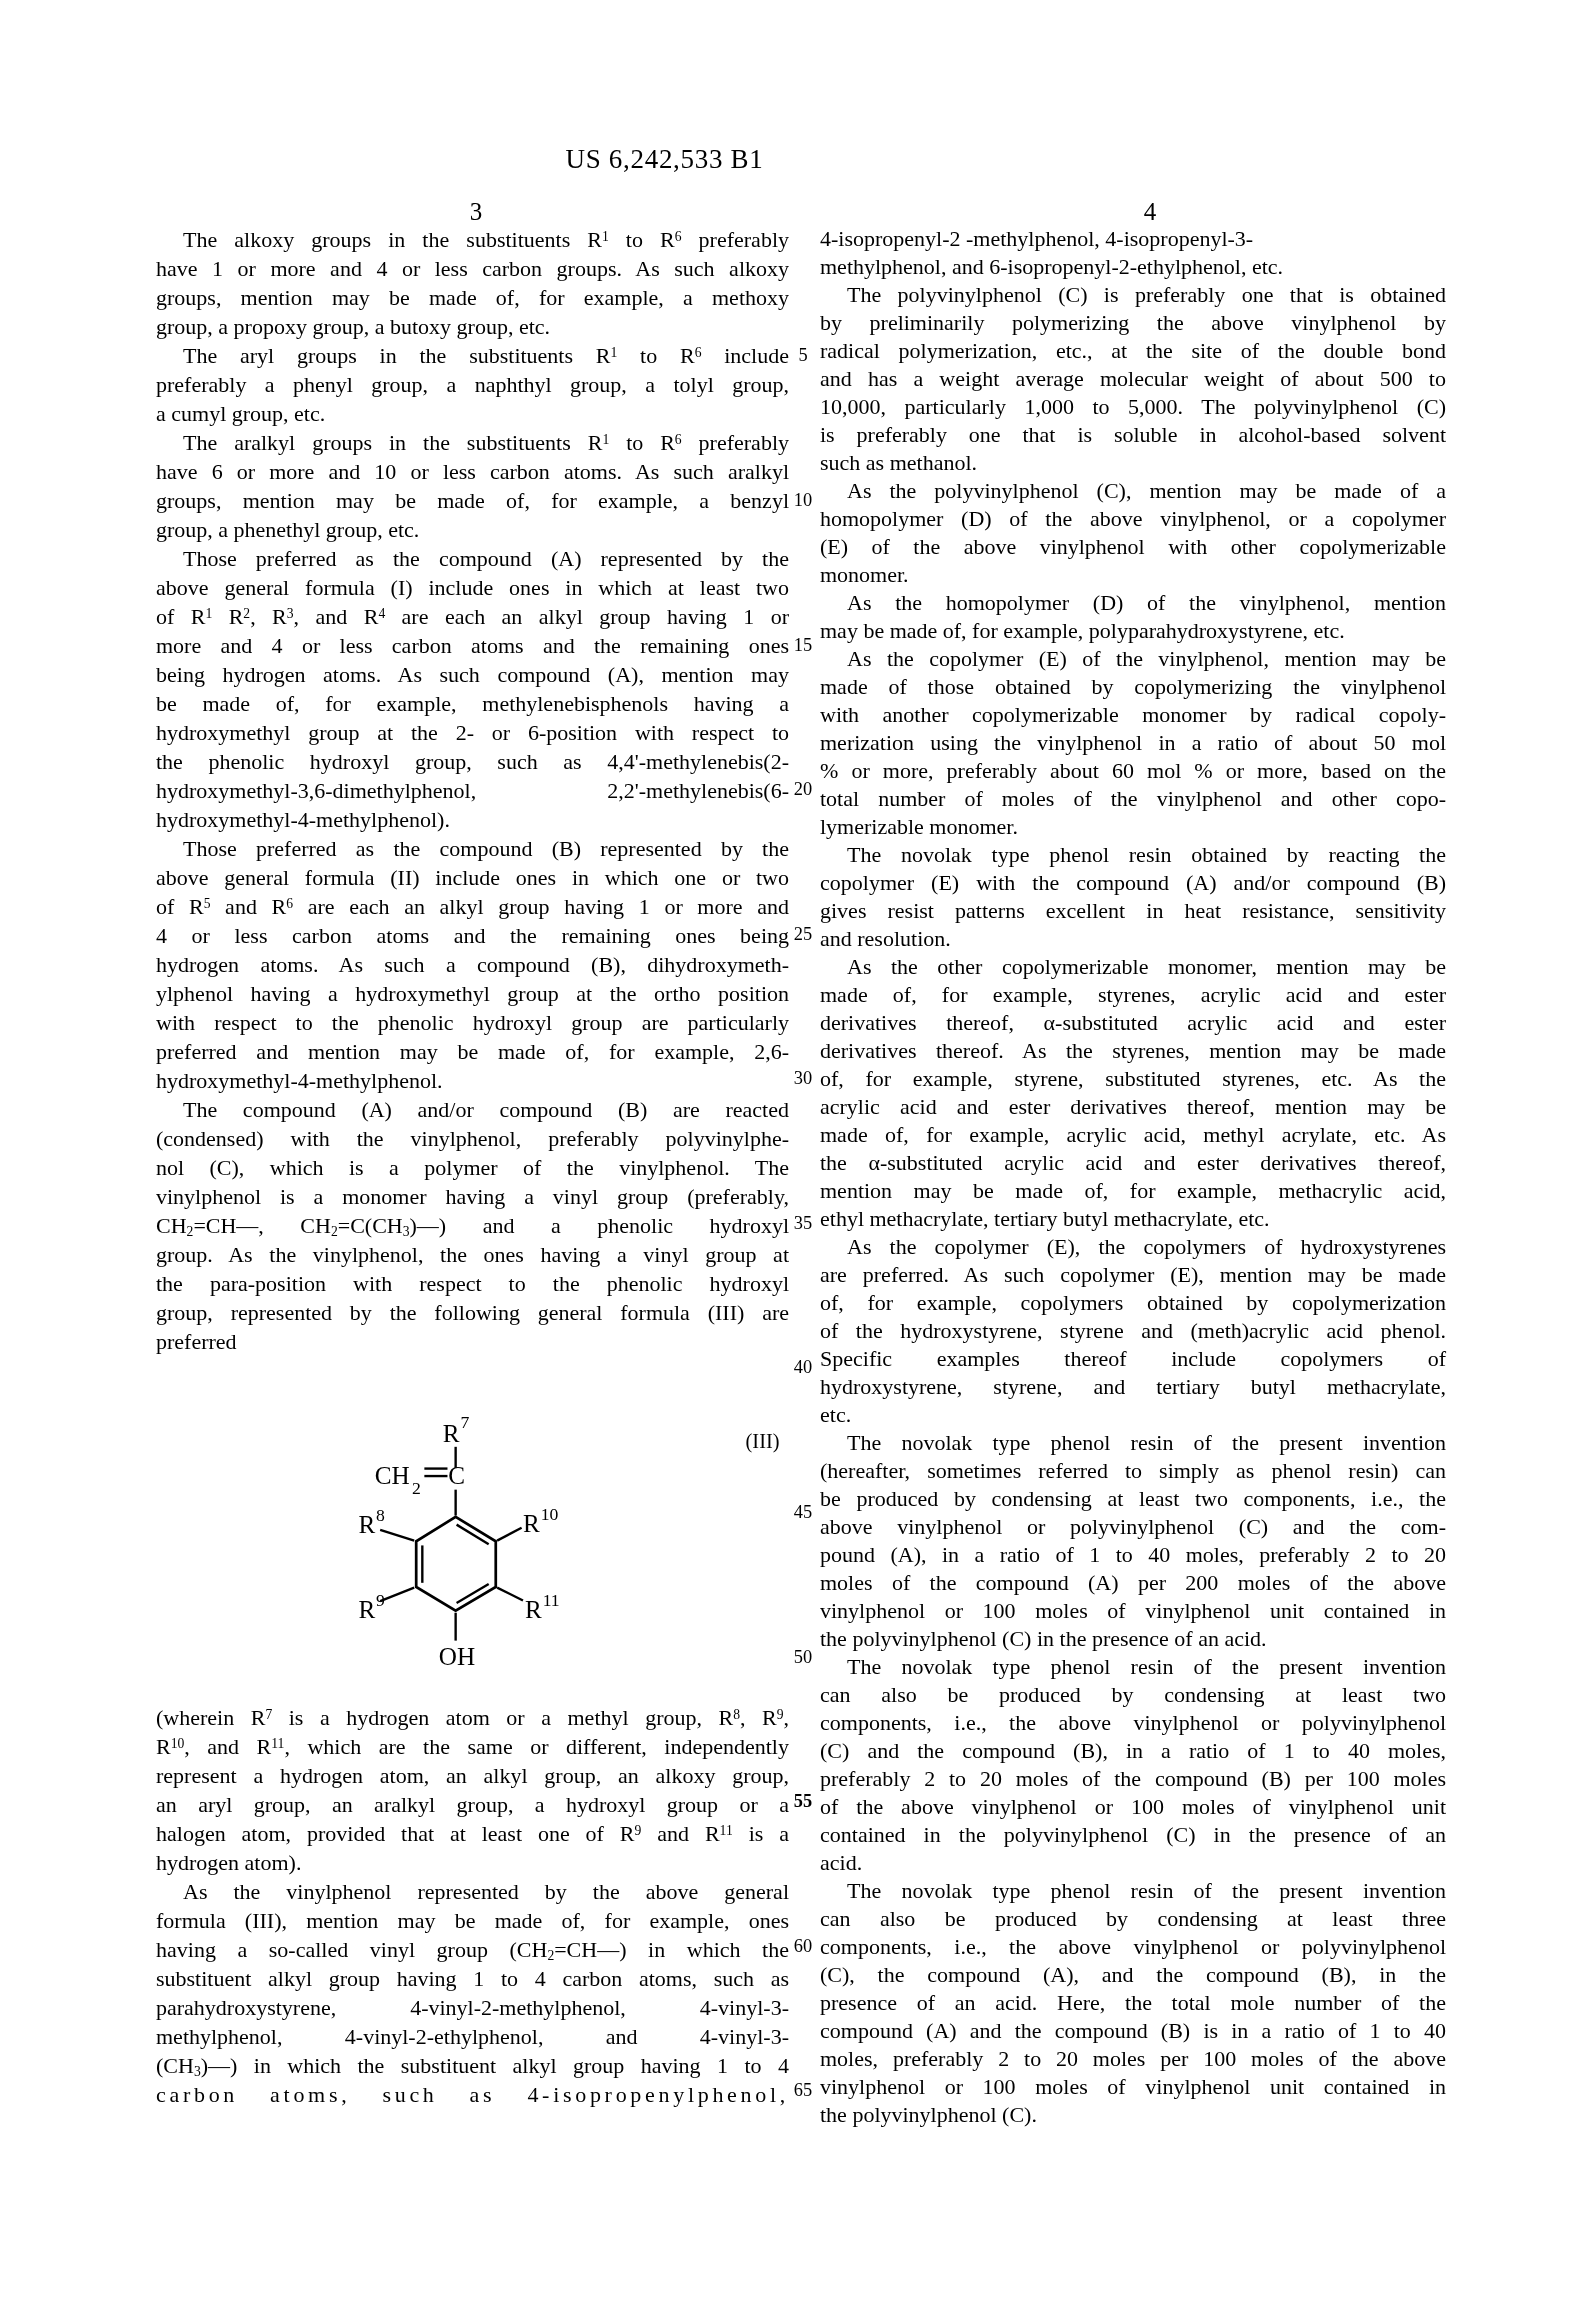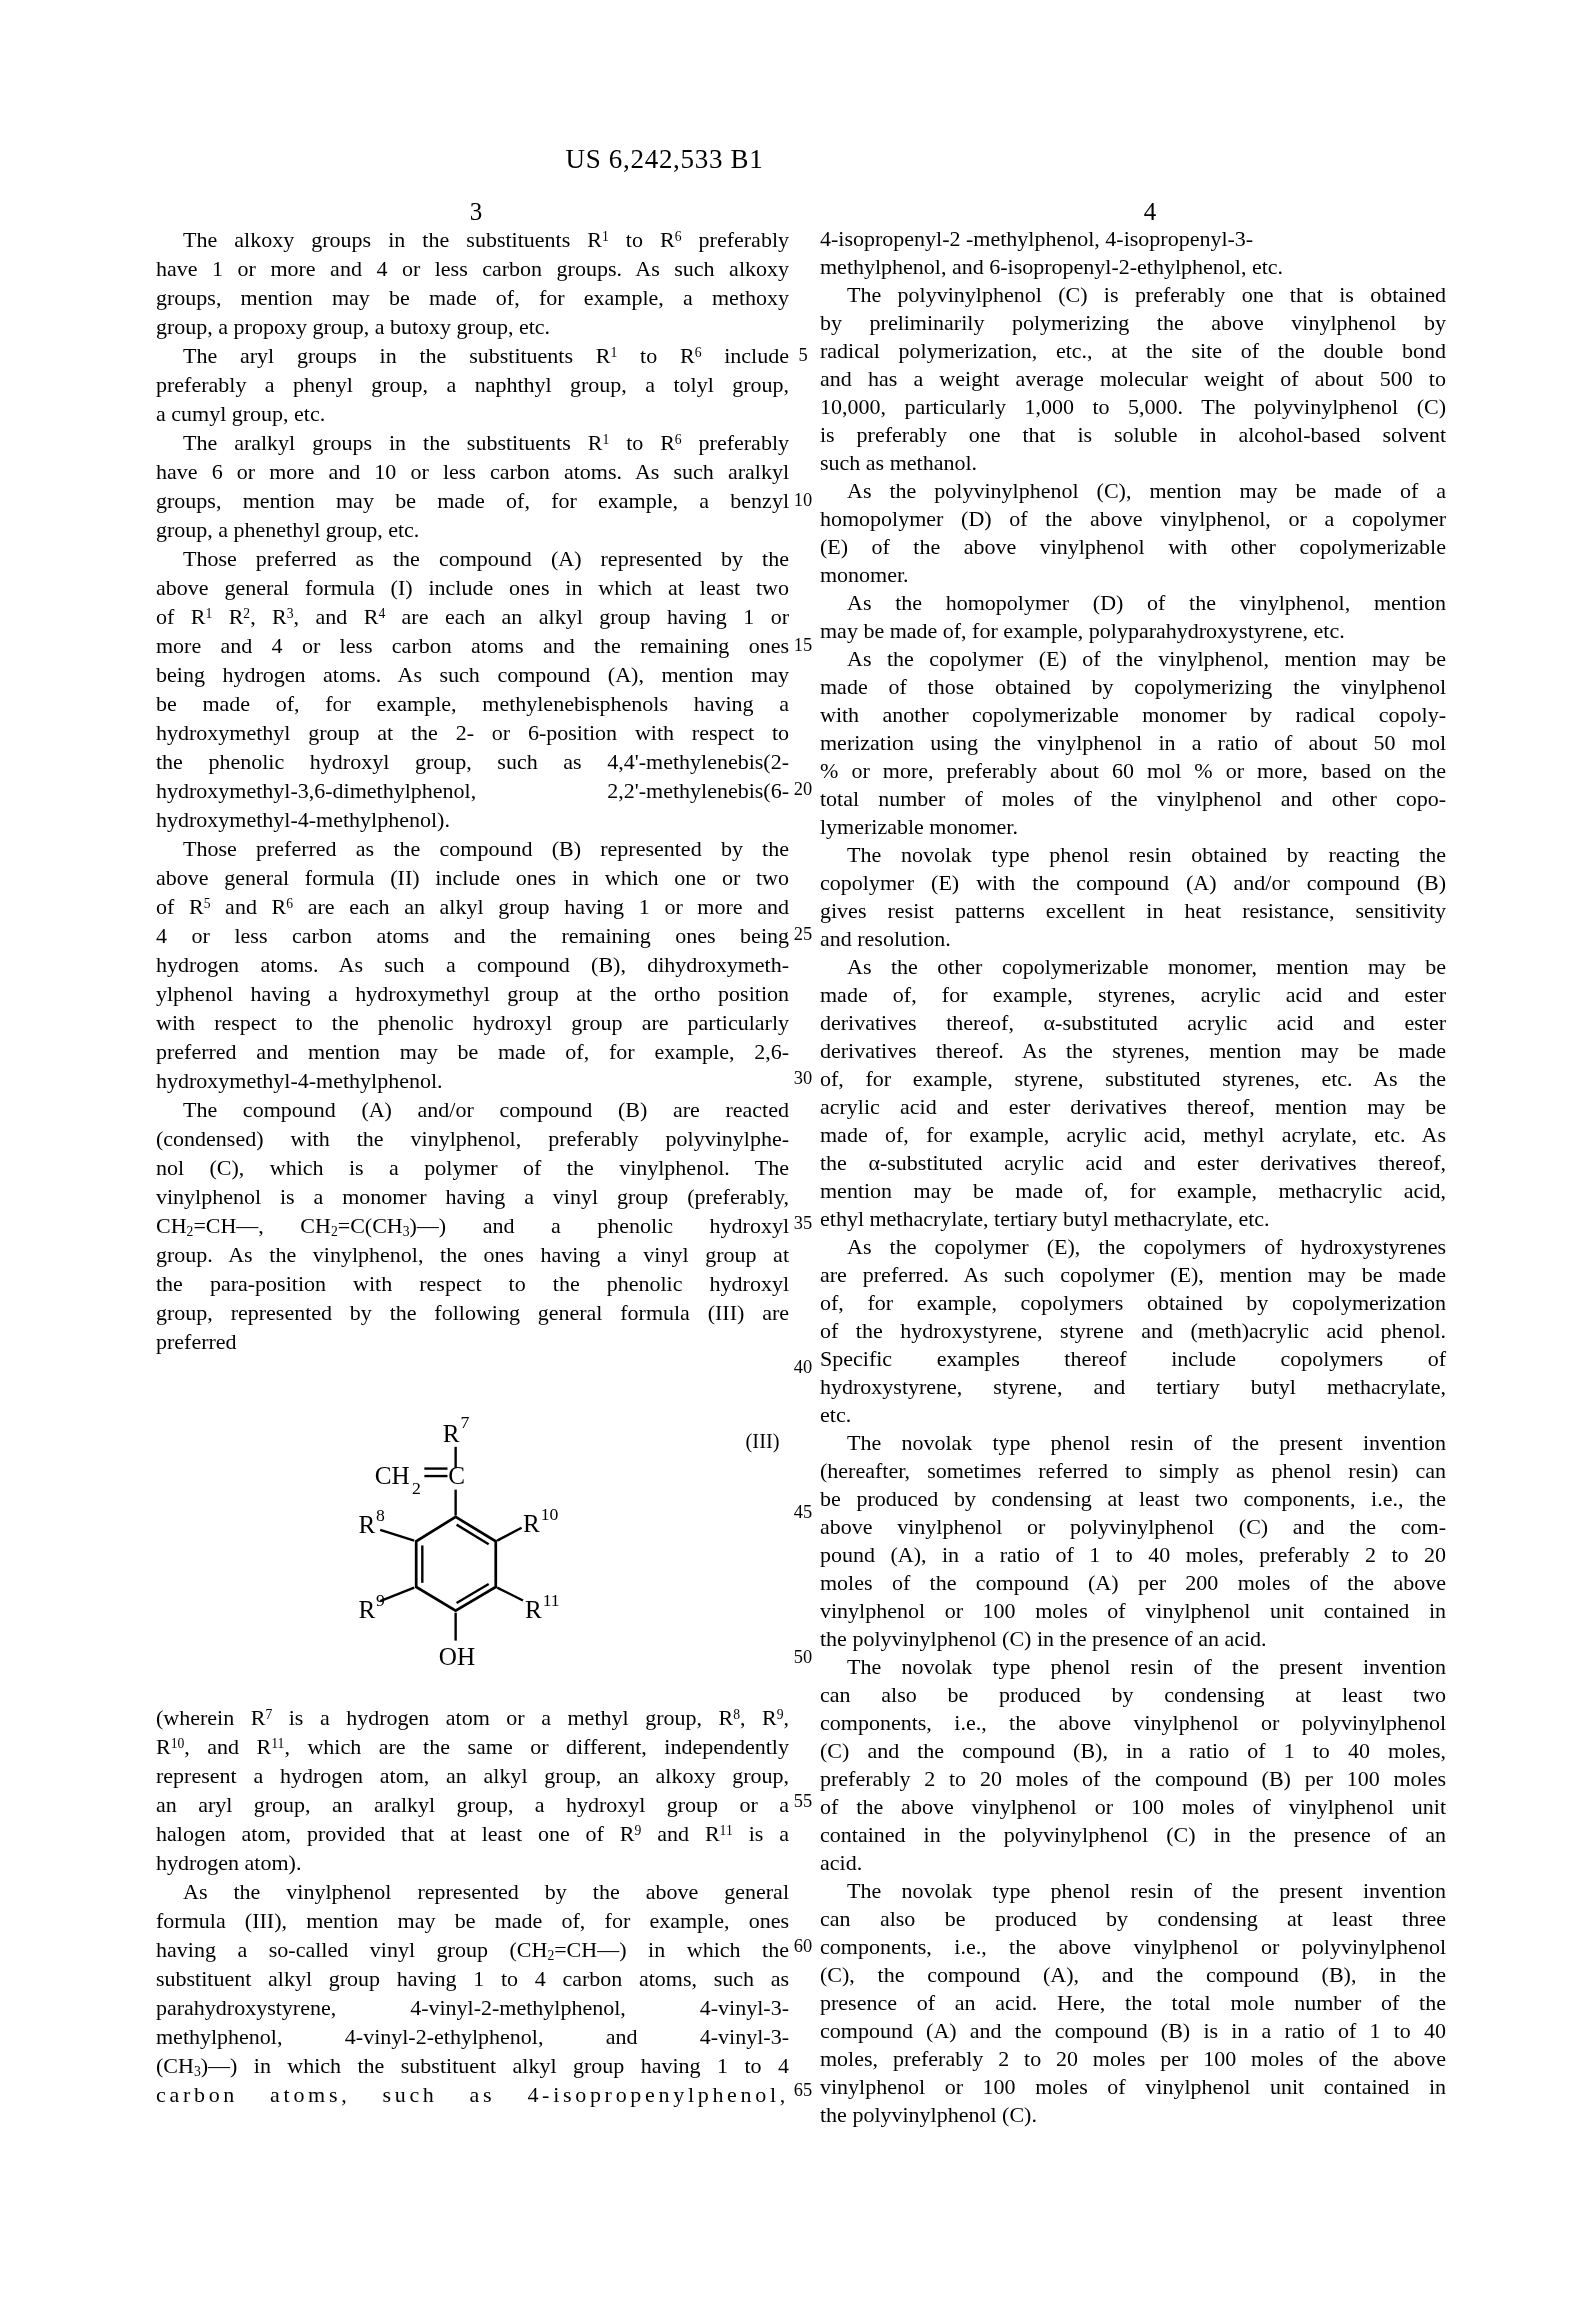--- a/index.html
+++ b/index.html
@@ -216,17 +216,17 @@
     <div class="gutter-num" style="top: 120px;">5</div>
     <div class="gutter-num" style="top: 265px;">10</div>
     <div class="gutter-num" style="top: 410px;">15</div>
     <div class="gutter-num" style="top: 554px;">20</div>
     <div class="gutter-num" style="top: 699px;">25</div>
     <div class="gutter-num" style="top: 843px;">30</div>
     <div class="gutter-num" style="top: 988px; text-align: center;">35</div>
     <div class="gutter-num" style="top: 1132px;">40</div>
     <div class="gutter-num" style="top: 1277px;">45</div>
     <div class="gutter-num" style="top: 1422px;">50</div>
-    <div class="gutter-num" style="top: 1566px;">55</div>
+    <div class="gutter-num" style="top: 1566px; font-weight: bold;">55</div>
     <div class="gutter-num" style="top: 1711px;">60</div>
     <div class="gutter-num" style="top: 1855px;">65</div>
   </div>
 
 
 </body></html>

